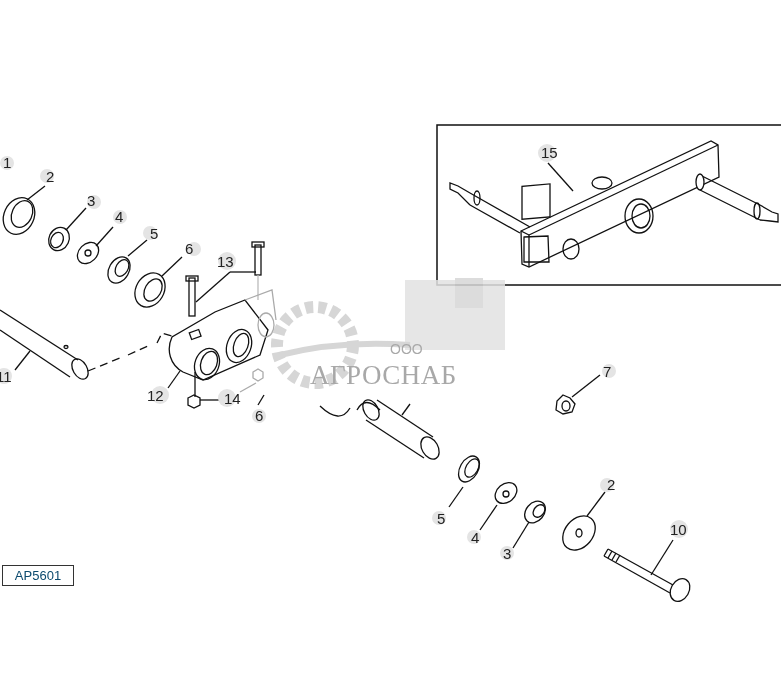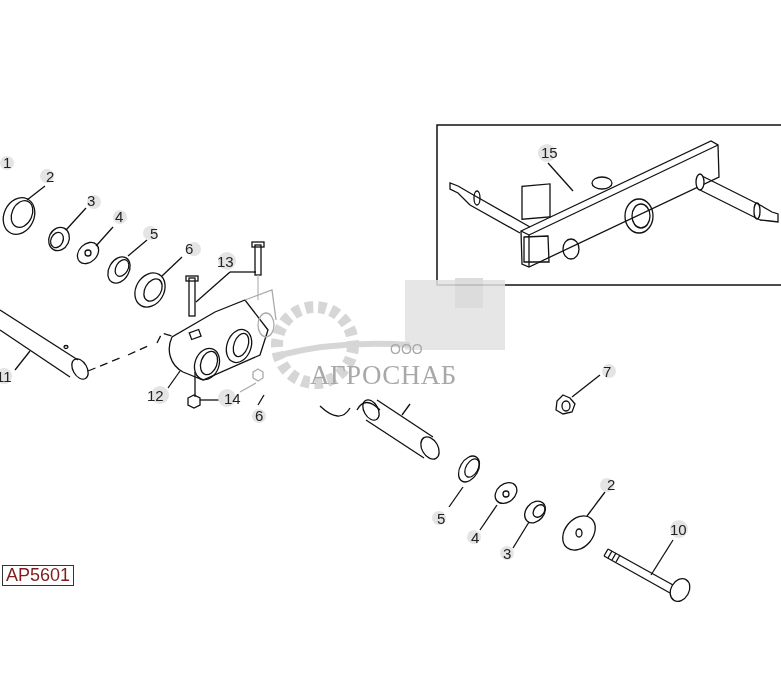--- a/index.html
+++ b/index.html
@@ -1,21 +1,21 @@
 <!DOCTYPE html>
 <html><head>
 <meta charset="utf-8">
 <style>
   html, body { margin:0; padding:0; background:#ffffff; }
   body { width:781px; height:681px; position:relative; overflow:hidden; font-family:"Liberation Sans", sans-serif; }
   #canvas { position:absolute; left:0; top:0; width:781px; height:681px; }
   .callout { font-family:"Liberation Sans", sans-serif; font-size:15px; fill:#222; }
   .bubble { fill:#e4e4e4; }
   .ref-box { position:absolute; left:2px; top:565px; width:70px; height:19px; border:1px solid #333; background:#fff;
-             font-size:18px; line-height:19px; text-align:center; color:#7f1d1d; }
+             font-size:13px; line-height:19px; text-align:center; color:#0c4a6e; }
   .wm-brand { font-family:"Liberation Serif", serif; font-size:27px; fill:#9a9a9a; letter-spacing:0.5px; }
   .wm-ooo { font-family:"Liberation Sans", sans-serif; font-size:14px; fill:#9a9a9a; }
 </style>
 </head>
 <body>
 
 <svg id="canvas" viewBox="0 0 781 681" xmlns="http://www.w3.org/2000/svg">
   <g fill="none" stroke="#111" stroke-width="1.3">
 
     <rect x="437" y="125" width="350" height="160" stroke-width="1.5"></rect>

